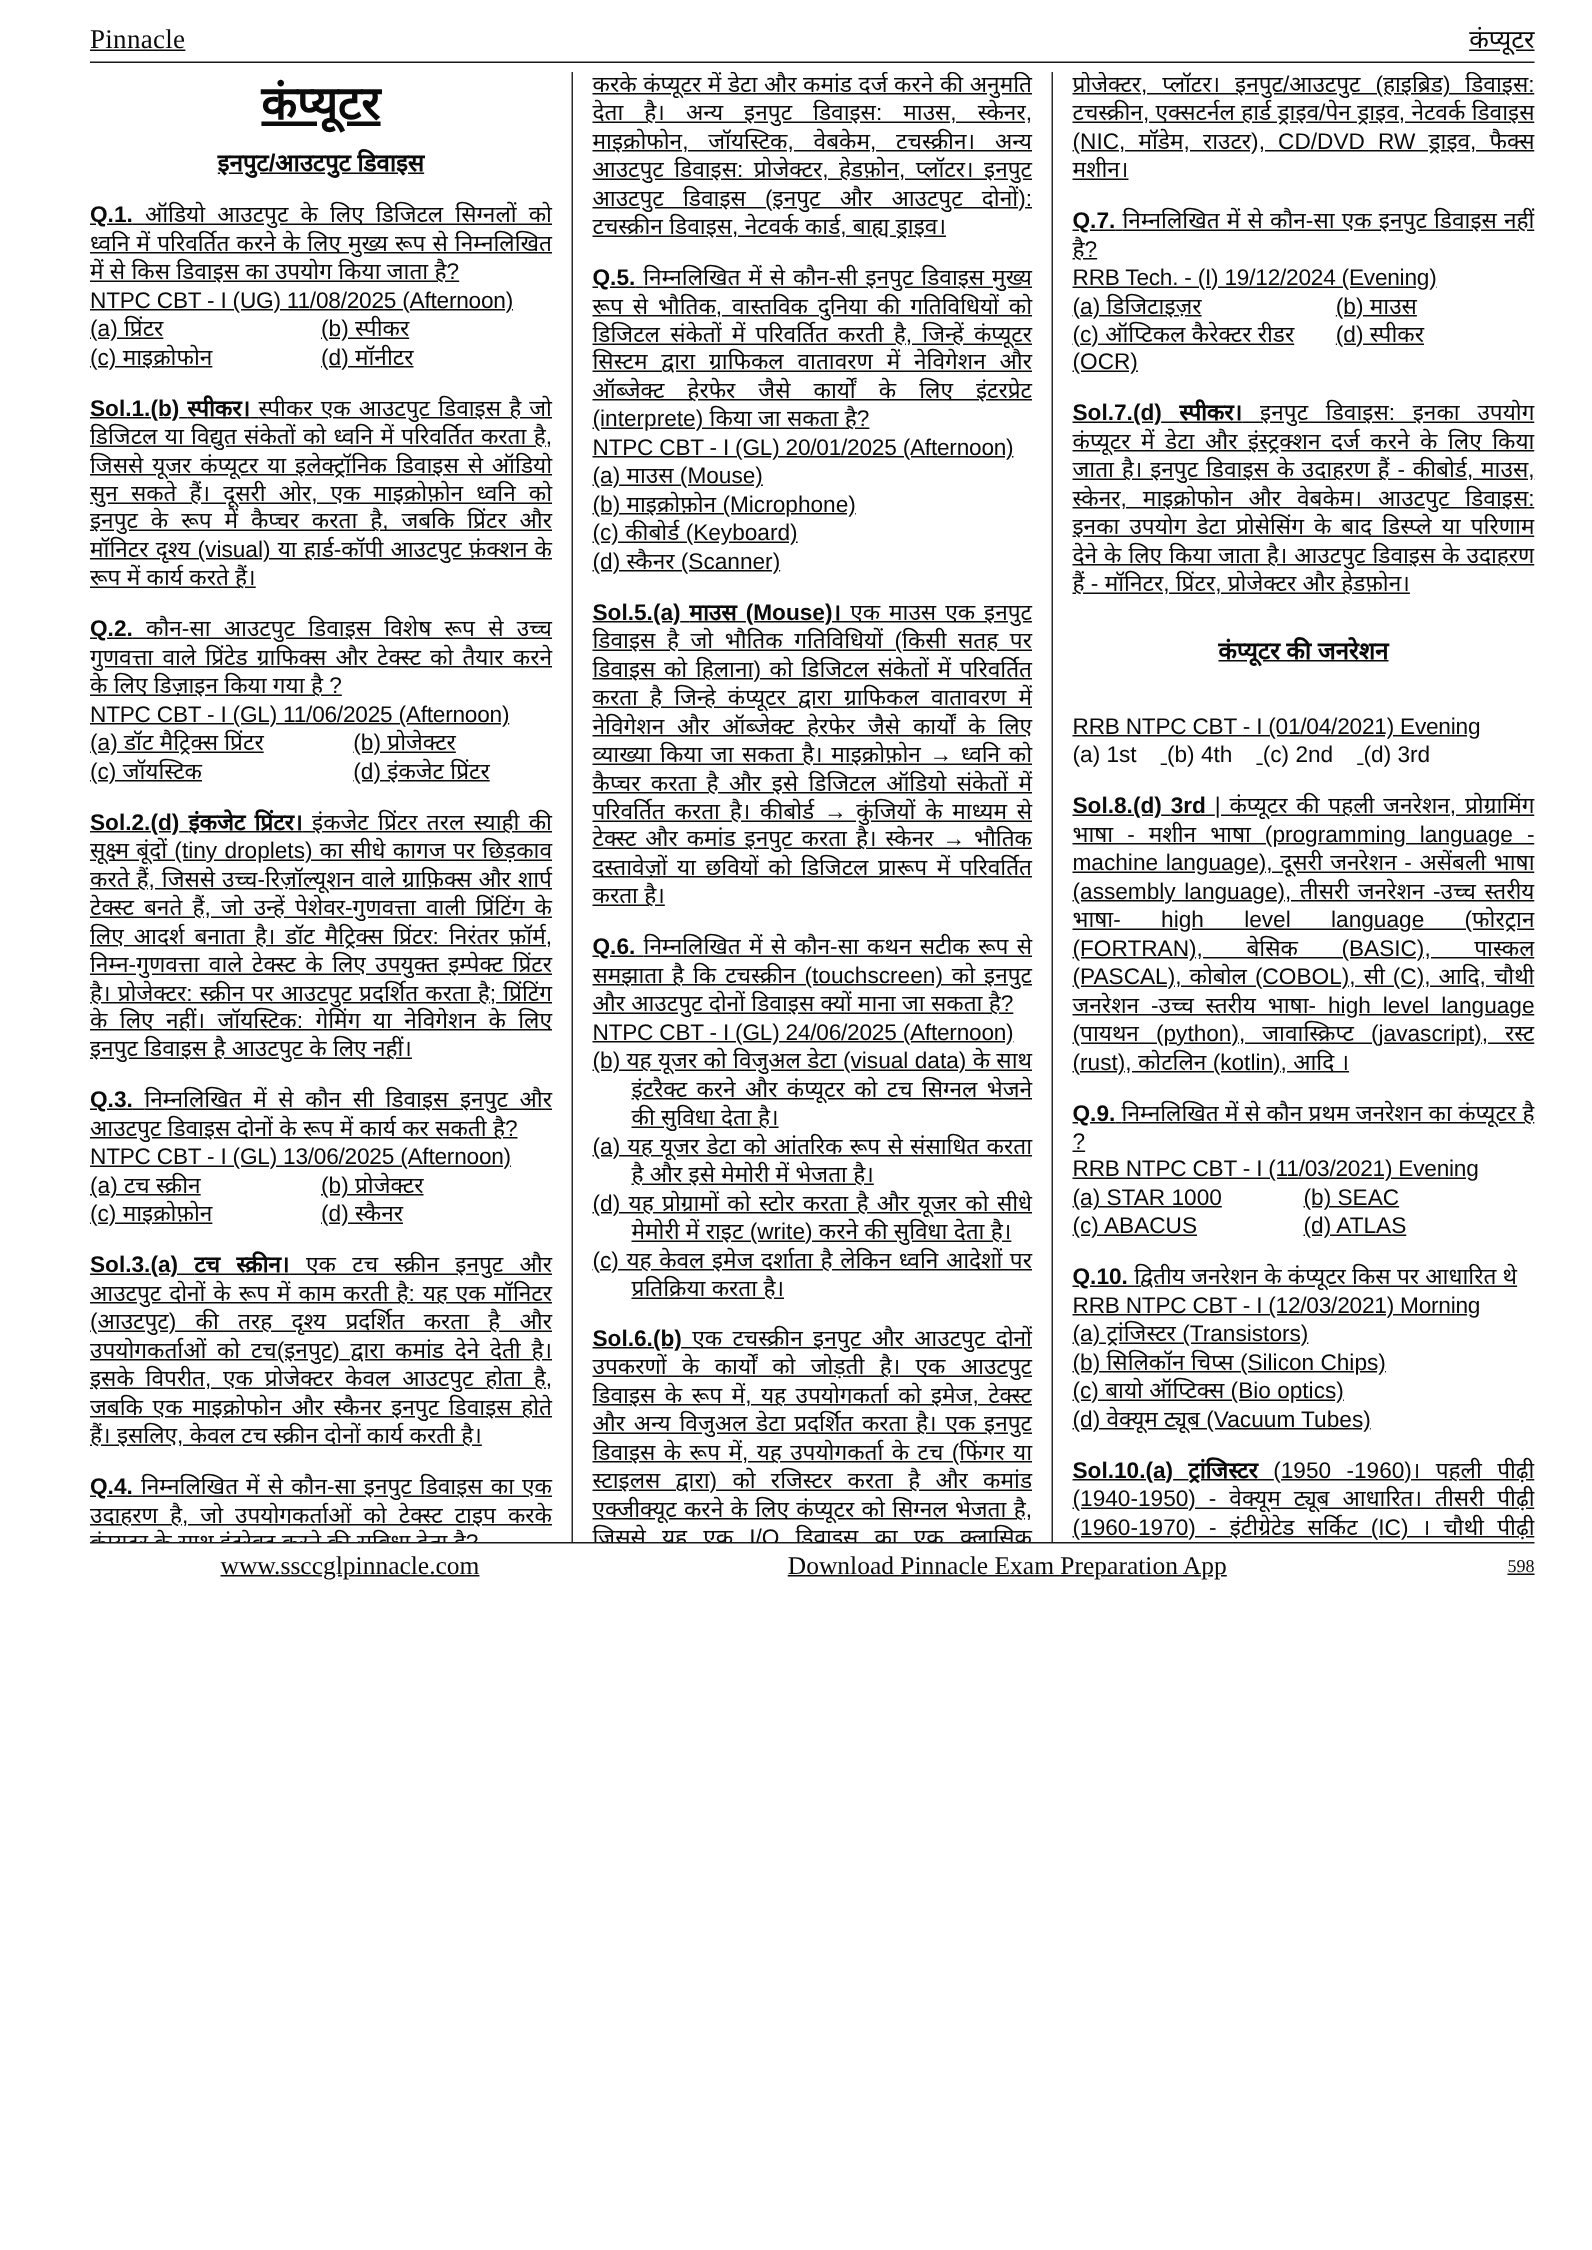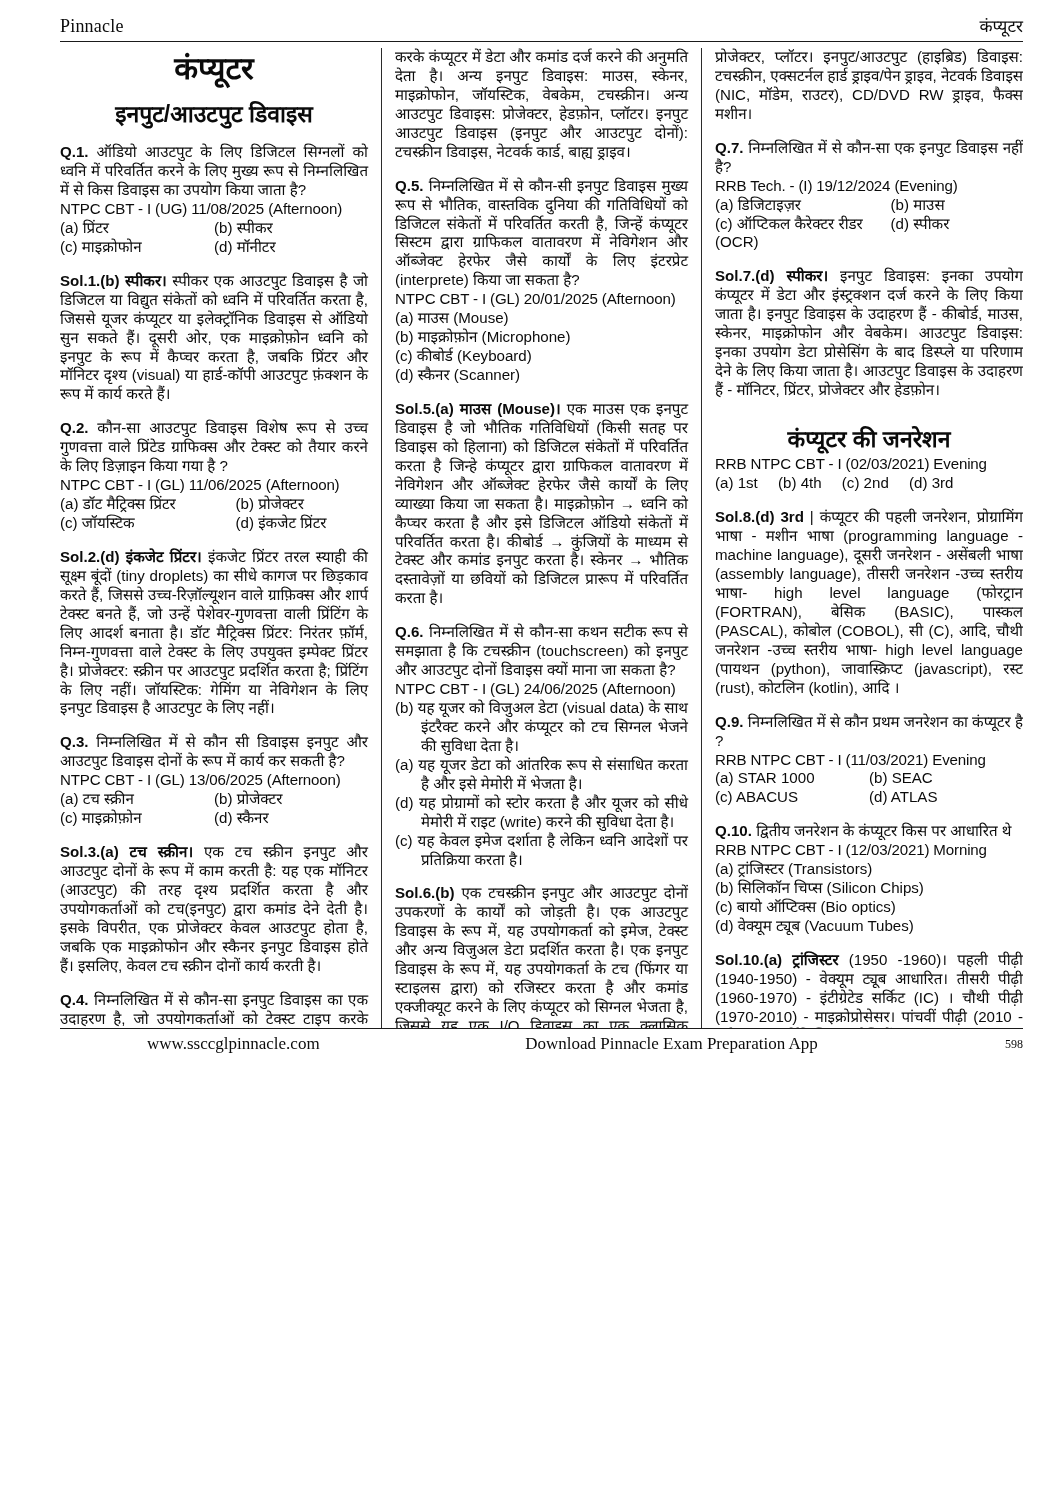--- a/index.html
+++ b/index.html
@@ -16,20 +16,21 @@
     overflow: hidden;
   }
   .page {
     width: 1061px;
     height: 1064px;
     box-sizing: border-box;
     padding: 14px 22px 0 22px;
     display: flex;
     flex-direction: column;
     position: relative;
+    text-decoration: underline;
   }
 
   
   .runhead {
     display: flex;
     justify-content: space-between;
     align-items: flex-end;
     padding: 0 16px 2px 38px;
     font-size: 16.5px;
   }
@@ -75,28 +76,28 @@
 
   
   h1.chapter {
     font-size: 31px;
     text-align: center;
     margin: 4px 0 0 0;
     font-weight: 700;
     line-height: 1.12;
   }
   h2.section {
-    font-size: 23px;
+    font-size: 16px;
     text-align: center;
     margin: 14px 0 16px 0;
     font-weight: 700;
     line-height: 1.15;
   }
   h2.section.mid {
-    margin: 26px 0 3px 0;
+    margin: 26px 0 32px 0;
   }
 
   
   .blk { margin: 0 0 15px 0; }
   .blk:last-child { margin-bottom: 0; }
   .q-label, .s-label { font-weight: 700; }
   p.src {
     margin: 0;
     text-align: left;
     letter-spacing: -0.15px;
@@ -280,21 +281,21 @@
         </div>
       </div>
 
       <div class="blk">
         <p class="para"><span class="s-label">Sol.7.(d)</span> <span class="s-label">स्पीकर।</span> <span>इनपुट डिवाइस: इनका उपयोग कंप्यूटर में डेटा और इंस्ट्रक्शन दर्ज करने के लिए किया जाता है। इनपुट डिवाइस के उदाहरण हैं - कीबोर्ड, माउस, स्केनर, माइक्रोफोन और वेबकेम। आउटपुट डिवाइस: इनका उपयोग डेटा प्रोसेसिंग के बाद डिस्प्ले या परिणाम देने के लिए किया जाता है। आउटपुट डिवाइस के उदाहरण हैं - मॉनिटर, प्रिंटर, प्रोजेक्टर और हेडफ़ोन।</span></p>
       </div>
 
       <h2 class="section mid">कंप्यूटर की जनरेशन</h2>
 
       <div class="blk">
-        <p class="src">RRB NTPC CBT - I (02/03/2021) Evening</p>
+        <p class="src">RRB NTPC CBT - I (01/04/2021) Evening</p>
         <div class="opts quad">
           <span class="o">(a) 1st</span>
           <span class="o">(b) 4th</span>
           <span class="o">(c) 2nd</span>
           <span class="o">(d) 3rd</span>
         </div>
       </div>
 
       <div class="blk">
         <p class="para"><span class="s-label">Sol.8.(d)</span> <span class="s-label">3rd</span> <span>| कंप्यूटर की पहली जनरेशन, प्रोग्रामिंग भाषा - मशीन भाषा (programming language - machine language), दूसरी जनरेशन - असेंबली भाषा (assembly language), तीसरी जनरेशन -उच्च स्तरीय भाषा- high level language (फोरट्रान (FORTRAN), बेसिक (BASIC), पास्कल (PASCAL), कोबोल (COBOL), सी (C), आदि, चौथी जनरेशन -उच्च स्तरीय भाषा- high level language (पायथन (python), जावास्क्रिप्ट (javascript), रस्ट (rust), कोटलिन (kotlin), आदि ।</span></p>

